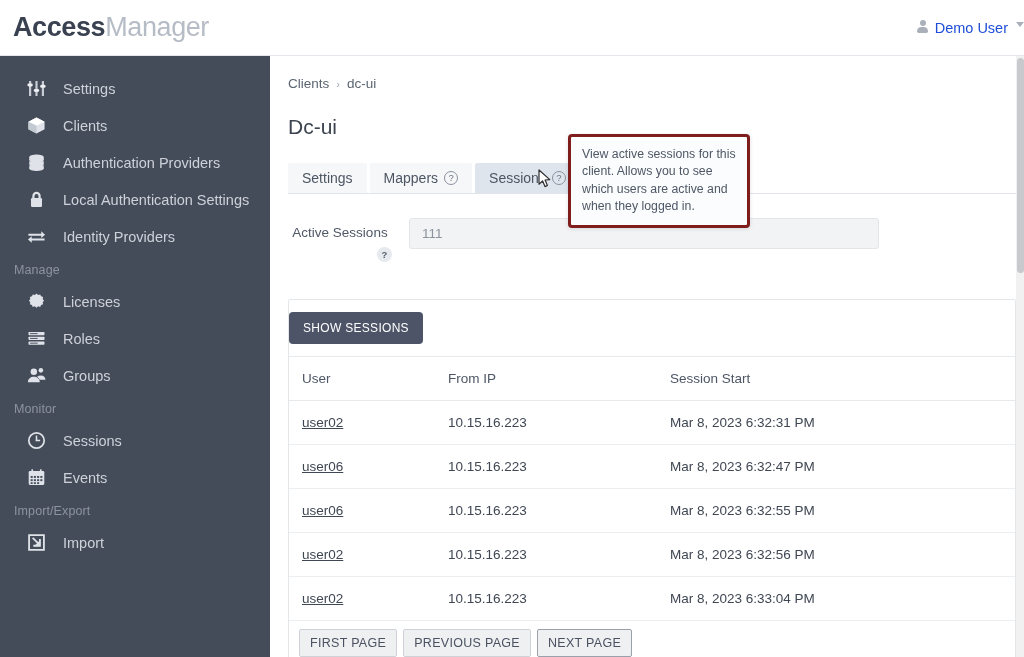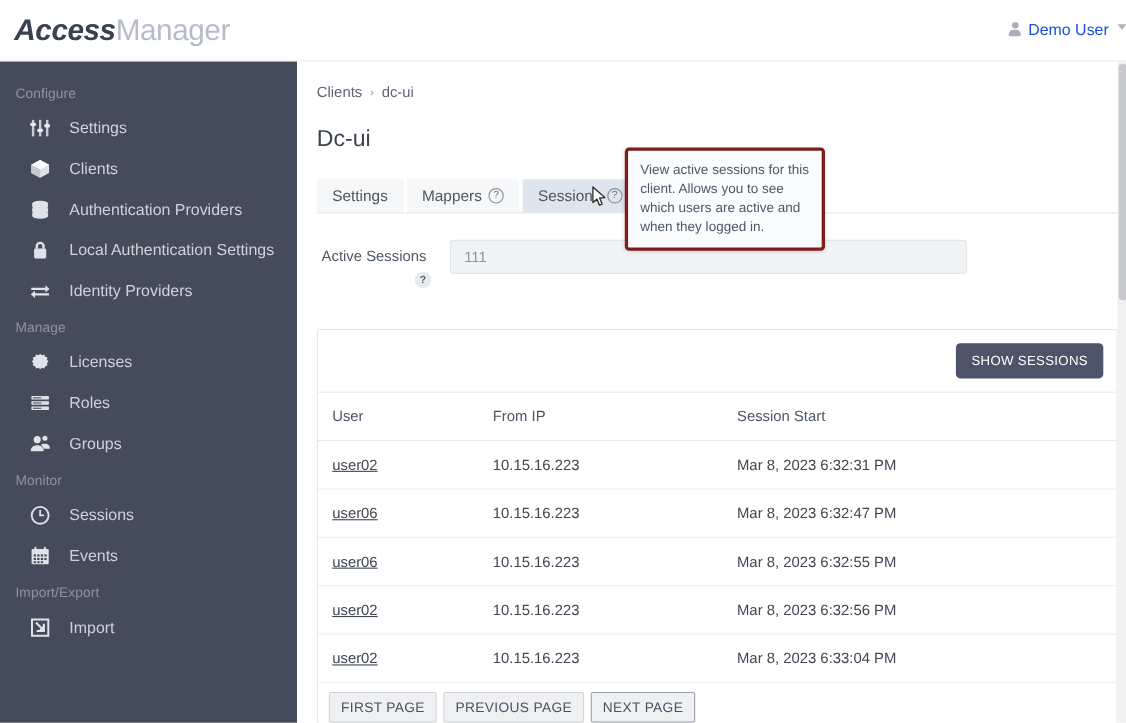--- a/index.html
+++ b/index.html
@@ -11,21 +11,21 @@
   }
 
   
   .topbar {
     position: absolute; left: 0; top: 0; width: 1024px; height: 56px;
     background: #ffffff;
     border-bottom: 1px solid #e3e6ea;
     display: flex; align-items: center; justify-content: space-between;
   }
   .brand { padding-left: 13px; font-size: 27px; letter-spacing: -0.4px; }
-  .brand .b1 { color: #3a4150; font-weight: bold; font-style: italic; }
+  .brand .b1 { color: #3a4150; font-weight: bold; }
   .brand .b2 { color: #b6bcc6; font-weight: normal; }
   .usermenu {
     padding-right: 0; display: flex; align-items: flex-start; gap: 6px;
     color: #1d4ed8; font-size: 14.5px; cursor: pointer;
   }
   .usermenu .person { width: 12px; height: 14px; position: relative; display:inline-block; }
   .usermenu .person::before {
     content:""; position:absolute; left:3px; top:0; width:6px; height:6px;
     border-radius:50%; background:#aab0ba;
   }
@@ -112,21 +112,21 @@
     display: flex; align-items: center; padding-left: 12px;
     font-size: 13.5px; color: #8d949e;
   }
 
   
   .card {
     margin-top: 37px; width: 728px; border: 1px solid #e4e7ea; border-radius: 2px;
     background: #ffffff;
   }
   .card-toolbar {
-    height: 57px; display: flex; align-items: center; justify-content: flex-end;
+    height: 57px; display: flex; align-items: center; 
     padding-right: 12px; border-bottom: 1px solid #e7eaed;
   }
   .btn-primary {
     background: #4d5467; color: #ffffff; font-size: 12px; letter-spacing: 0.3px;
     padding: 9px 14px; border-radius: 4px; border: none; cursor: pointer;
     font-family: "Liberation Sans", sans-serif;
   }
   table { width: 100%; border-collapse: collapse; }
   thead th {
     text-align: left; font-size: 13.5px; font-weight: normal; color: #4d5665;
@@ -158,21 +158,20 @@
   <div class="usermenu">
     <span class="person"></span>
     <span>Demo User</span>
     <span class="caret"></span>
   </div>
 </div>
 
 <div class="sidebar">
 
   <div>
-    <div class="sec-label">Configure</div>
 
     <div class="nav-item">
       <span class="ico">
         <svg width="19" height="19" viewBox="0 0 19 19" fill="#c7ccd4">
           <rect x="2" y="2" width="2.2" height="15"></rect>
             <rect x="8.4" y="2" width="2.2" height="15"></rect>
             <rect x="14.8" y="2" width="2.2" height="15"></rect>
           <rect x="0.4" y="4.5" width="5.4" height="3" rx="1.4" fill="#eceef1"></rect>
           <rect x="6.8" y="10" width="5.4" height="3" rx="1.4" fill="#eceef1"></rect>
           <rect x="13.2" y="5.8" width="5.4" height="3" rx="1.4" fill="#eceef1"></rect>

